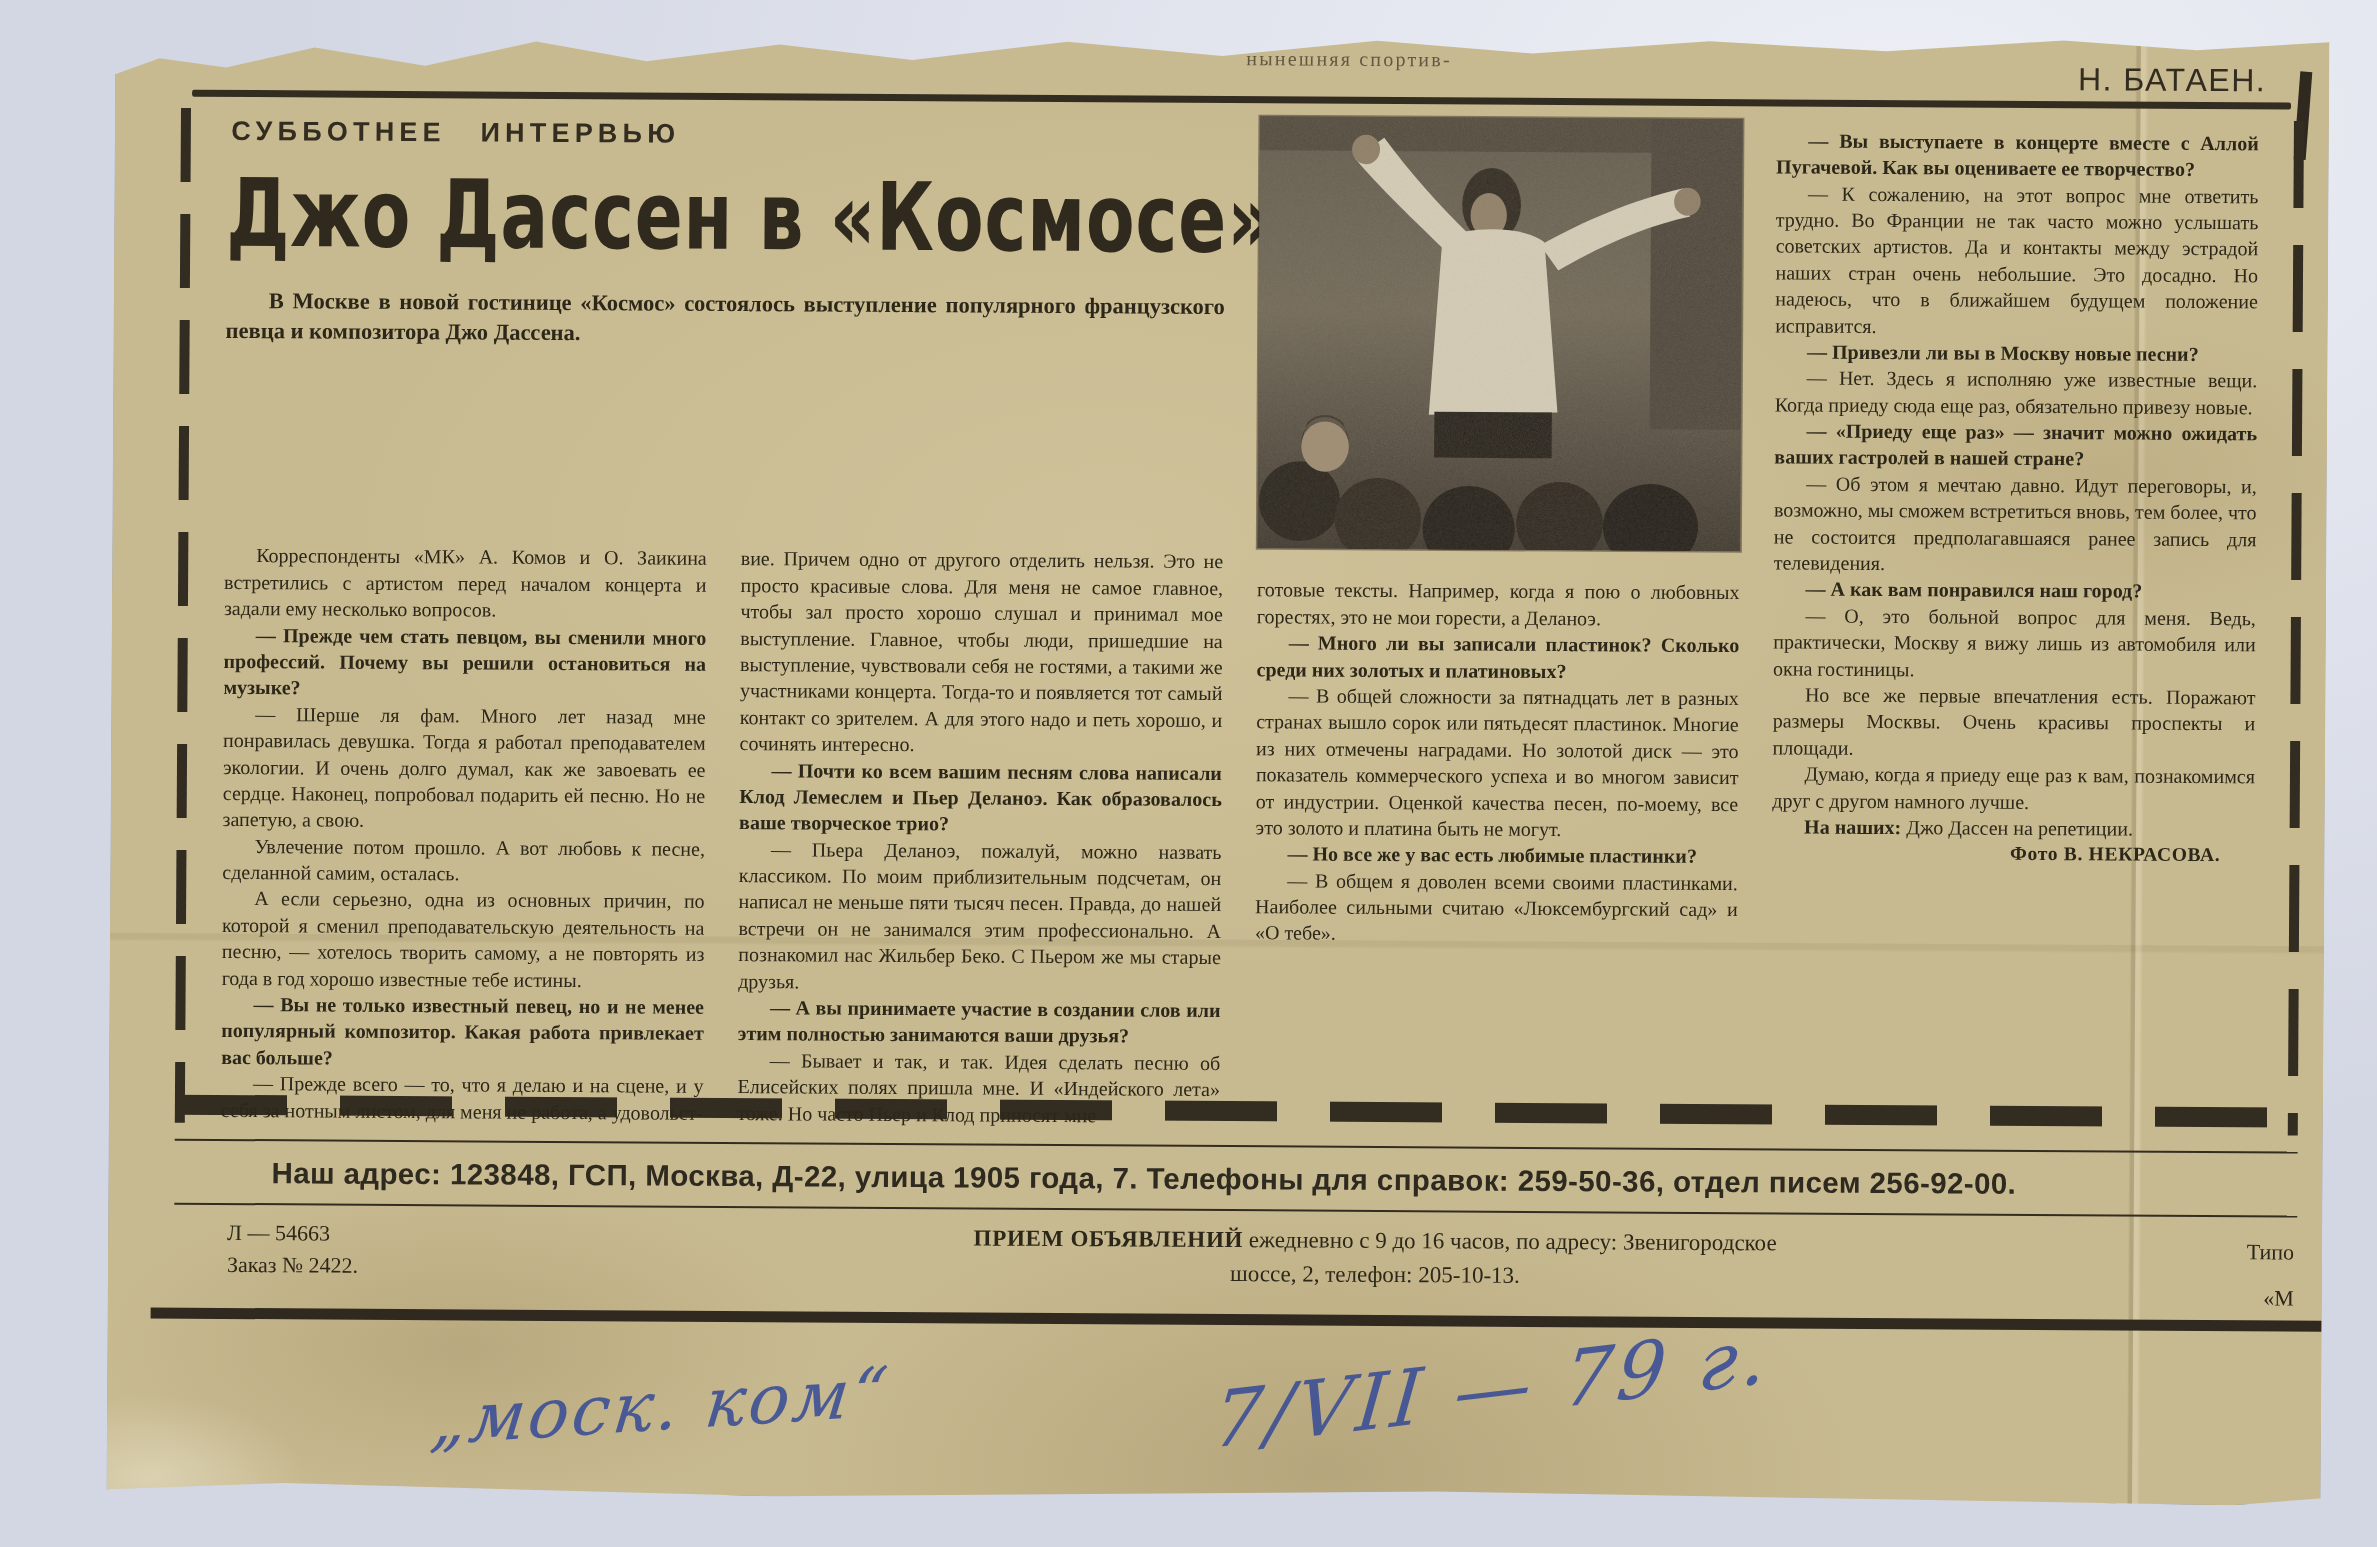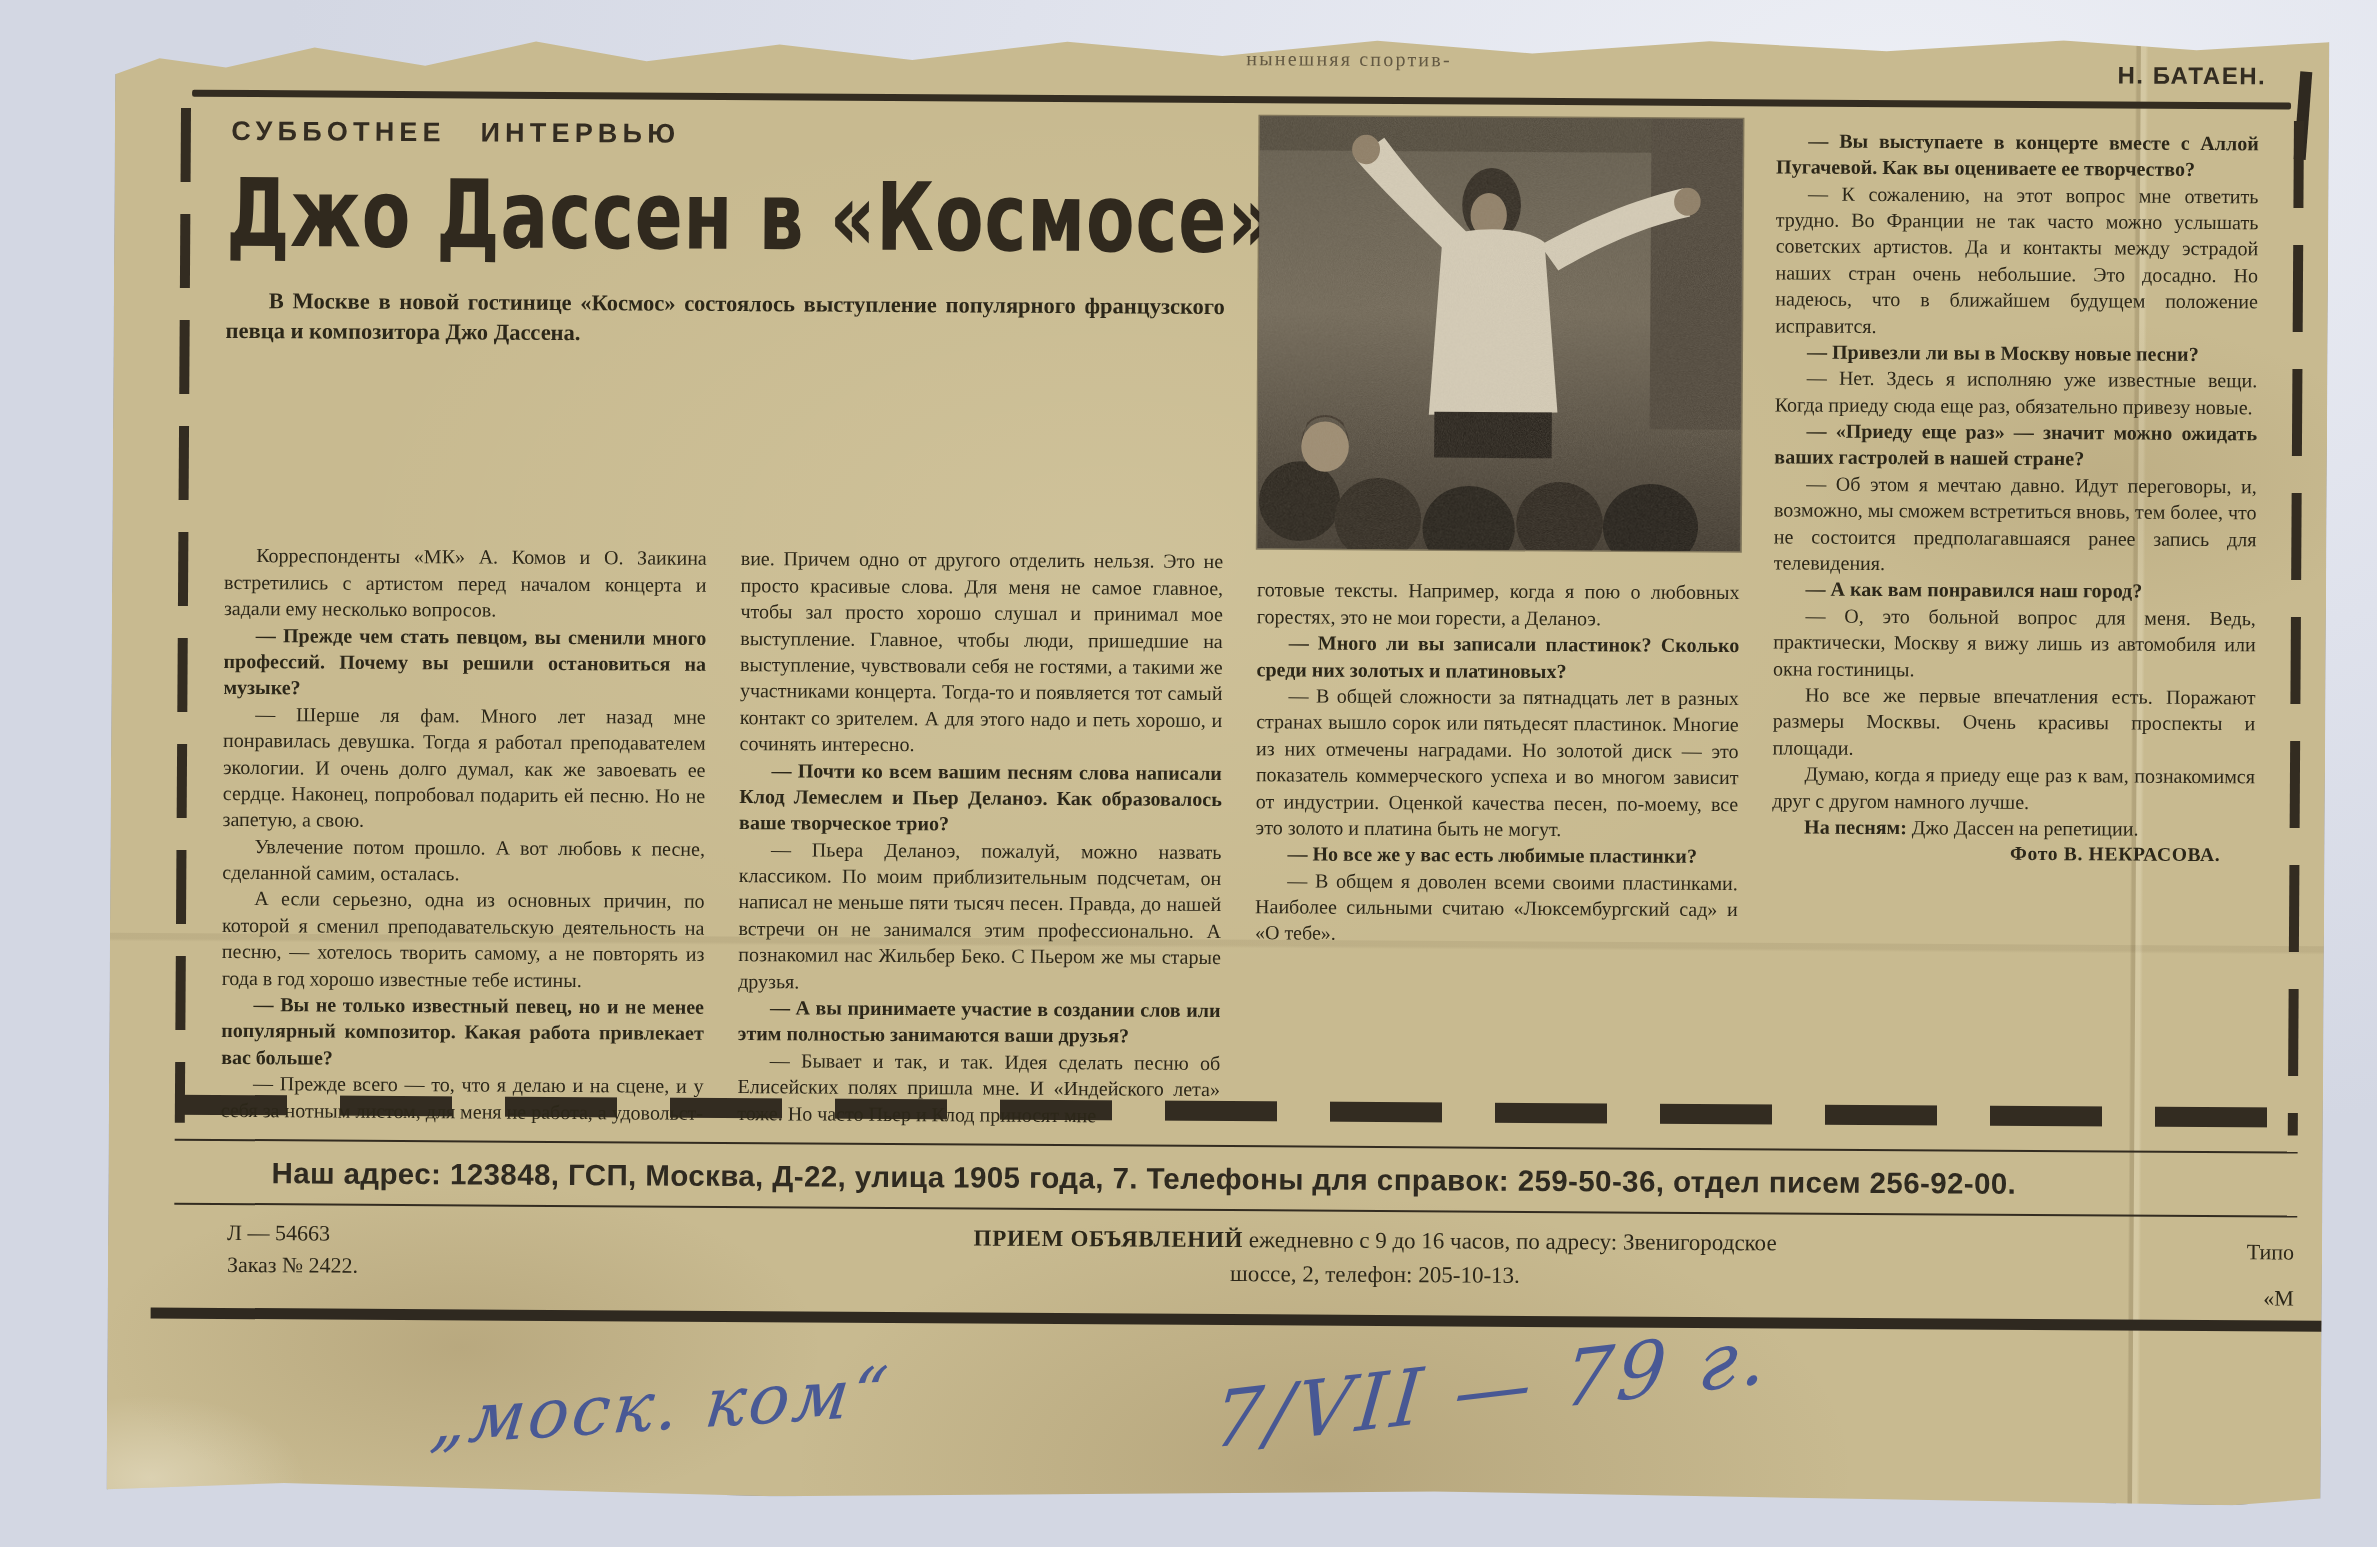--- a/index.html
+++ b/index.html
@@ -18,21 +18,21 @@
       radial-gradient(ellipse 413px 221px at 90% 30%, rgba(128,106,66,.14), transparent 70%),
       radial-gradient(ellipse 1031px 589px at 45% 35%, rgba(255,248,221,.12), transparent 75%),
       linear-gradient(90deg, transparent 0 2020px, rgba(92,76,44,.20) 2022px 2025px, rgba(255,250,228,.22) 2026px 2030px, transparent 2033px),
       linear-gradient(180deg, transparent 0 908px, rgba(95,80,50,.10) 909px 914px, transparent 917px),
       radial-gradient(ellipse 221px 118px at 2% 99%, rgba(255,252,240,.35), transparent 70%);
     clip-path:polygon(0% 3.4%,2% 2.3%,5% 2.9%,9% 1.5%,14% 2.7%,19% 1.0%,24% 2.3%,30% 1.1%,36% 2.1%,43% .8%,50% 1.7%,57% .6%,64% 1.4%,72% .5%,80% 1.1%,88% .3%,94% .9%,100% .3%,100% 99.5%,96% 100%,60% 99.4%,30% 100%,8% 99.3%,0% 99.8%);
     box-shadow:0 10.3px 34px rgba(45,50,72,.38), 0 2.9px 8.8px rgba(45,50,72,.25);
   }
   
   .masthead-frag{position:absolute;top:16px;left:1131px;font-size:20px;letter-spacing:2.2px;color:rgba(58,50,36,.72);white-space:nowrap;}
-  .masthead-author{position:absolute;top:25px;right:63px;font-family:"Liberation Sans",sans-serif;font-weight:bold;font-size:24px;letter-spacing:1.5px;color:#332c21;}
+  .masthead-author{position:absolute;top:25px;right:63px;font-family:"Liberation Sans",sans-serif;font-weight:normal;font-size:32px;letter-spacing:1.5px;color:#332c21;}
   .corner-mark{position:absolute;top:34px;right:20.6px;width:11.8px;height:88px;background:#2f2920;transform:rotate(4deg);}
   
   .rule-top{position:absolute;left:77px;right:38px;top:65px;height:6.6px;background:#332c21;border-radius:2.2px;}
   .frame-left{position:absolute;left:66px;top:83px;width:9.6px;height:1015px;
     background:repeating-linear-gradient(180deg,#332c21 0 74px, rgba(0,0,0,0) 74px 106px);}
   .frame-right{position:absolute;right:25px;top:83px;width:9.6px;height:1015px;
     background:repeating-linear-gradient(180deg,#332c21 0 87px, rgba(0,0,0,0) 87px 124px);}
   .frame-bottom{position:absolute;left:66px;right:25px;top:1070px;height:20px;
     background:repeating-linear-gradient(90deg,#332c21 0 112px, rgba(0,0,0,0) 112px 165px);}
   
@@ -157,21 +157,21 @@
         <p class="q">— Вы выступаете в концерте вместе с Аллой Пугачевой. Как вы оцениваете ее творчество?</p>
         <p>— К сожалению, на этот вопрос мне ответить трудно. Во Франции не так часто можно услышать советских артистов. Да и контакты между эстрадой наших стран очень небольшие. Это досадно. Но надеюсь, что в ближайшем будущем положение исправится.</p>
         <p class="q">— Привезли ли вы в Москву новые песни?</p>
         <p>— Нет. Здесь я исполняю уже известные вещи. Когда приеду сюда еще раз, обязательно привезу новые.</p>
         <p class="q">— «Приеду еще раз» — значит можно ожидать ваших гастролей в нашей стране?</p>
         <p>— Об этом я мечтаю давно. Идут переговоры, и, возможно, мы сможем встретиться вновь, тем более, что не состоится предполагавшаяся ранее запись для телевидения.</p>
         <p class="q">— А как вам понравился наш город?</p>
         <p>— О, это больной вопрос для меня. Ведь, практически, Москву я вижу лишь из автомобиля или окна гостиницы.</p>
         <p>Но все же первые впечатления есть. Поражают размеры Москвы. Очень красивы проспекты и площади.</p>
         <p>Думаю, когда я приеду еще раз к вам, познакомимся друг с другом намного лучше.</p>
-        <p><b>На песням: </b>Джо Дассен на репетиции.</p>
+        <p><b>На наших: </b>Джо Дассен на репетиции.</p>
         <p class="right">Фото В. НЕКРАСОВА.</p>
       </div>
   </div>
 
   <div class="footer">
     <div class="addr">Наш адрес: 123848, ГСП, Москва, Д-22, улица 1905 года, 7.  Телефоны для справок: 259-50-36, отдел писем 256-92-00.</div>
     <div class="meta">
       <div class="codes">
         <div>Л — 54663</div>
         <div>Заказ № 2422.</div>

